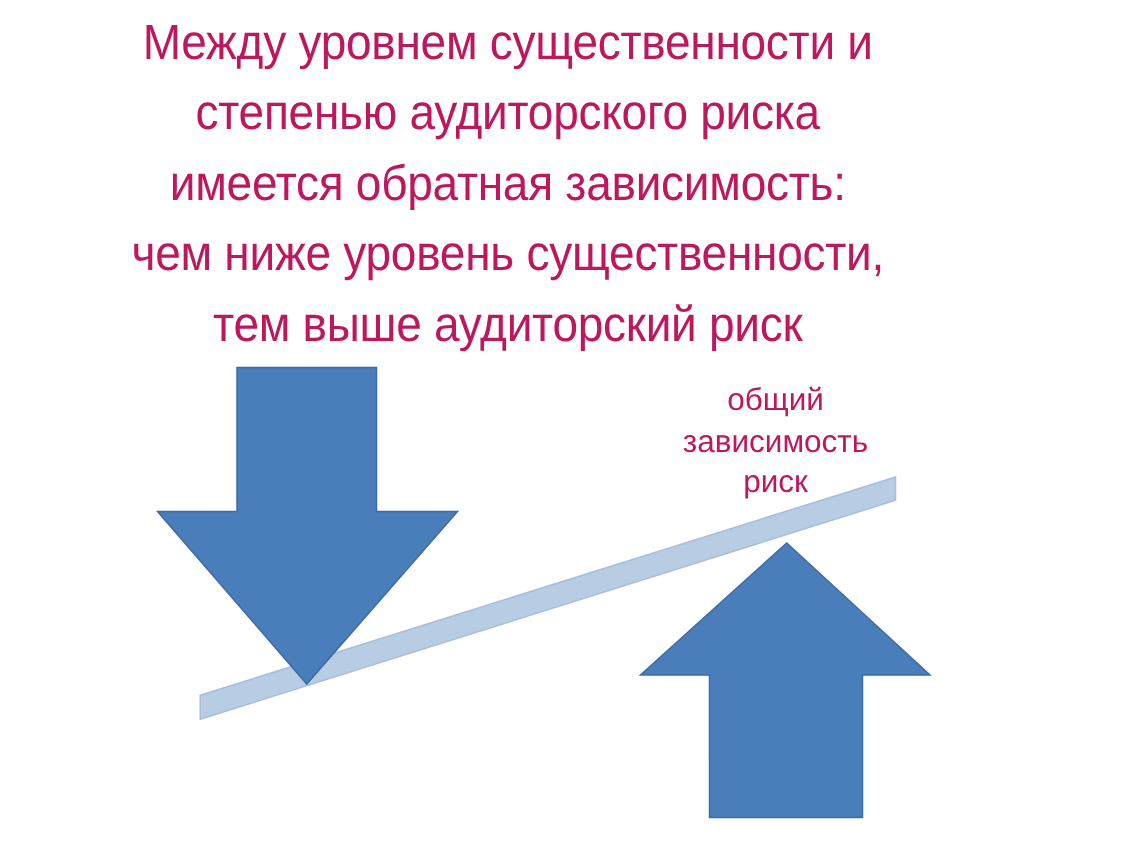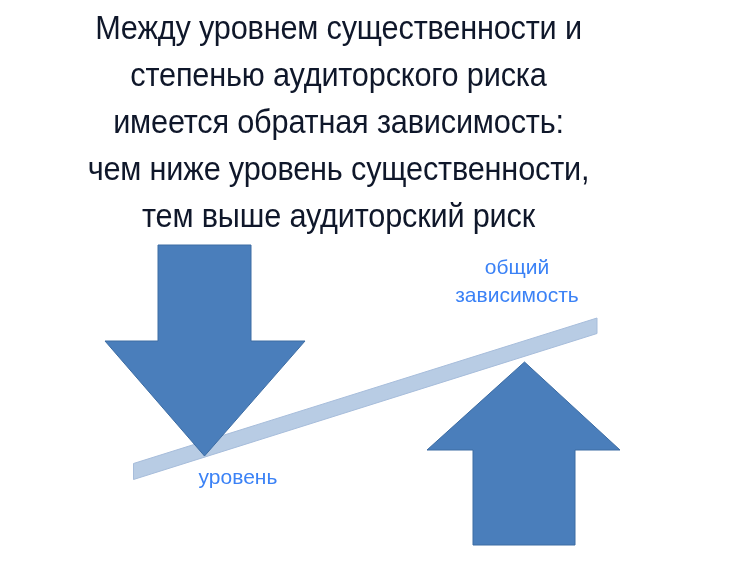--- a/index.html
+++ b/index.html
@@ -20,21 +20,21 @@
     overflow: hidden;
   }
 
   
   #title-block {
     position: absolute;
     left: 0;
     top: 4px;
     width: 677px;
     text-align: center;
-    color: #0f172a;
+    color: #be185d;
   }
   .title-line {
     display: block;
     font-size: 33px;
     line-height: 47px;
     font-weight: 400;
     letter-spacing: -0.2px;
     white-space: nowrap;
     transform: scaleX(0.93);
     transform-origin: center center;
@@ -48,21 +48,21 @@
     width: 750px;
     height: 561px;
   }
   #diagram svg {
     display: block;
   }
 
   
   .diagram-label {
     position: absolute;
-    color: #3b82f6;
+    color: #be185d;
     font-size: 21px;
     line-height: 27.5px;
     font-weight: 400;
     text-align: center;
     white-space: nowrap;
   }
   #label-audit-risk {
     left: 407px;
     top: 253px;
     width: 220px;
@@ -101,19 +101,19 @@
       <g>
         <polygon points="524.5,362 620,450 575,450 575,545 473,545 473,450 427,450" fill="#4a7ebb" stroke="#3c6ca3" stroke-width="1"></polygon>
       </g>
 
     </svg>
   </div>
 
   <div class="diagram-label" id="label-audit-risk">
     <span class="label-line">общий</span>
     <span class="label-line">зависимость</span>
+    <span class="label-line">риск</span>
   </div>
 
   <div class="diagram-label" id="label-materiality">
-    <span class="label-line">уровень</span>
   </div>
 
 </div>
 
 </body></html>

